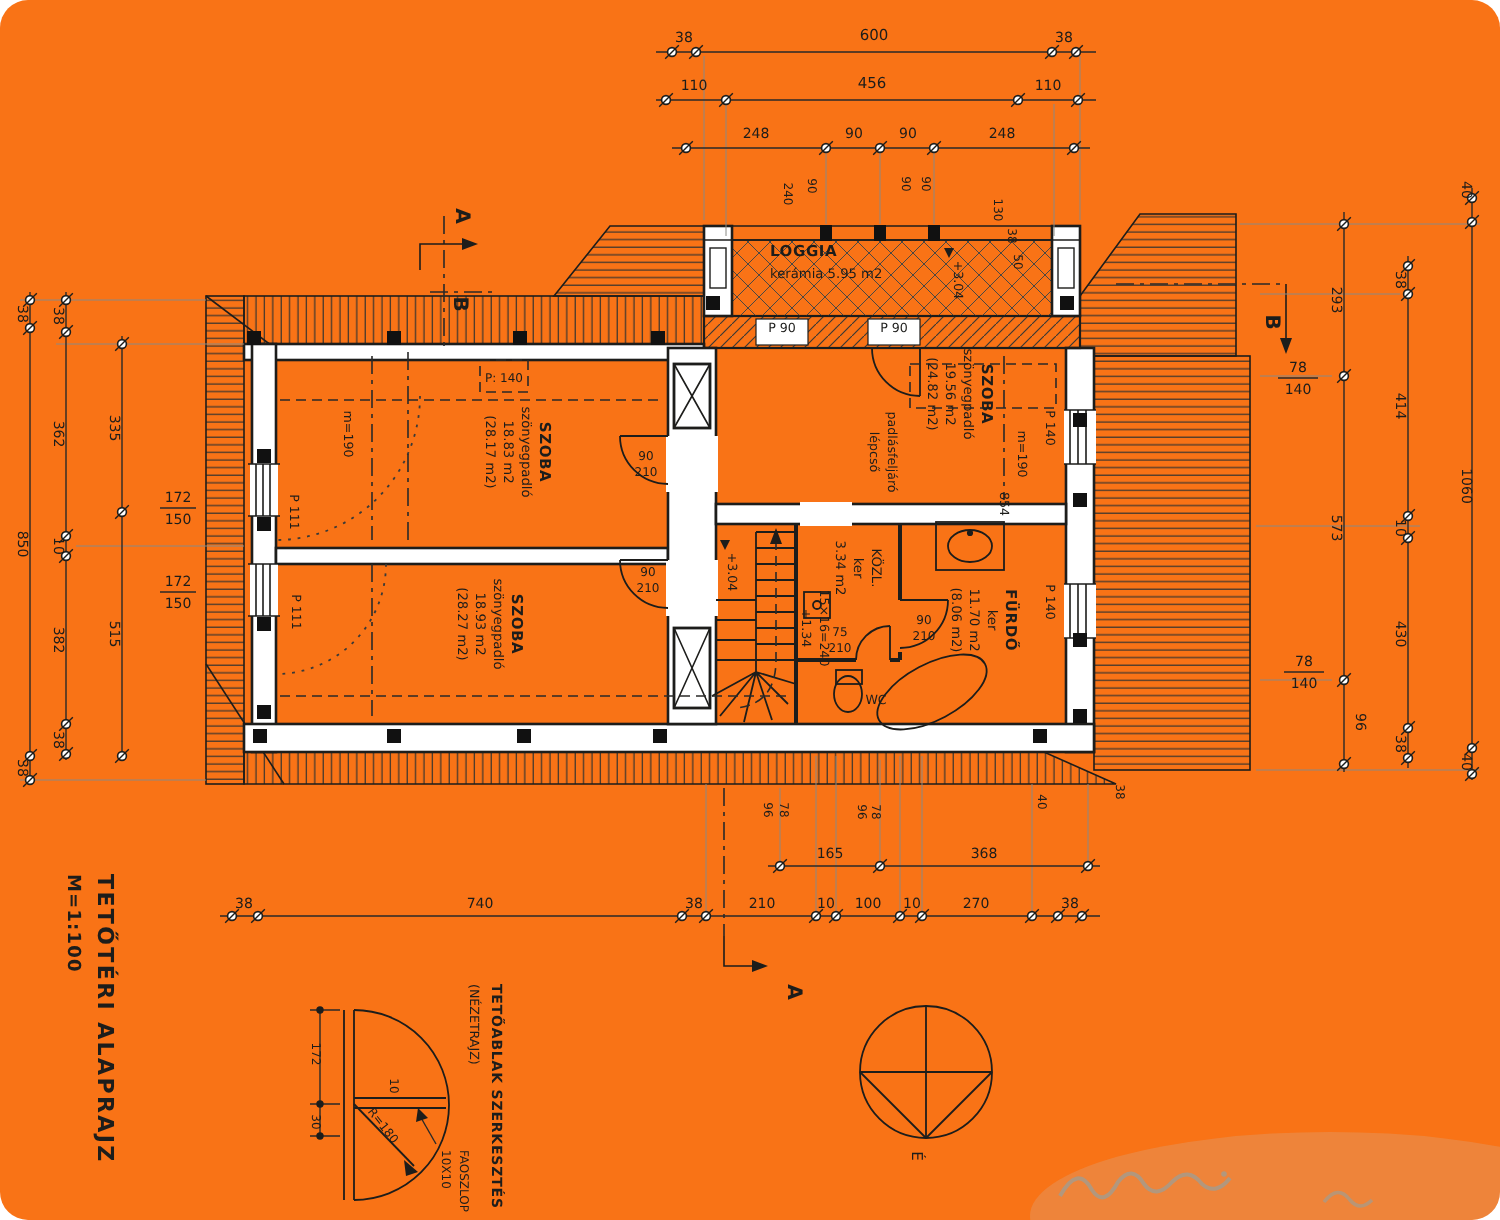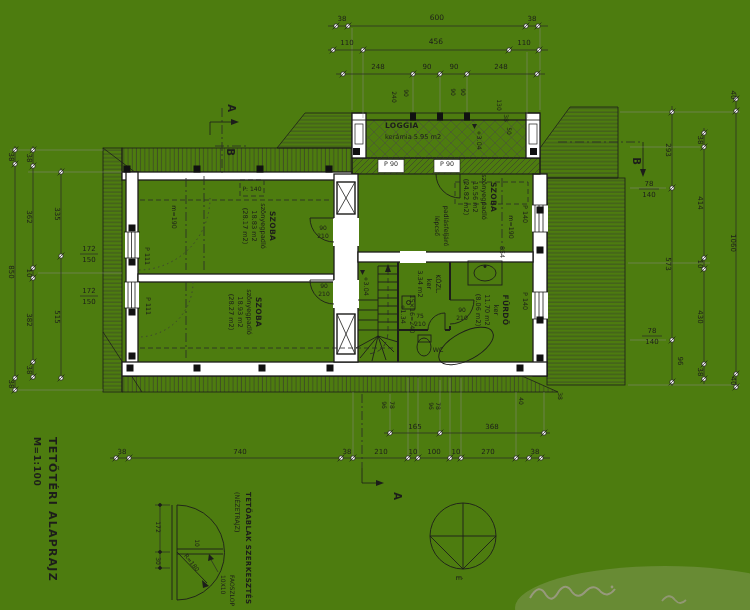--- a/index.html
+++ b/index.html
@@ -1,17 +1,17 @@
 <!DOCTYPE html>
 <html><head>
 <meta charset="utf-8">
 <style>
   html,body{margin:0;padding:0;background:#ffffff;}
-  #page{position:relative;width:750px;height:610px;background:#4d7c0f;overflow:hidden;
-        font-family:"DejaVu Sans",sans-serif;}
+  #page{position:relative;width:750px;height:610px;background:#f97316;overflow:hidden;
+        font-family:"DejaVu Sans",sans-serif;border-radius:14px;}
   svg{position:absolute;left:0;top:0;}
   text{fill:#1d1d1b;}
   .dim{font-size:7px;}
   .dimb{font-size:7.5px;}
   .sm{font-size:6px;}
   .lbl{font-size:6.3px;}
   .roomname{font-size:7.5px;font-weight:600;letter-spacing:.3px;}
   .roomsub{font-size:6.6px;}
   .sec{font-size:10px;font-weight:700;}
   .ttl{font-size:11px;font-weight:700;letter-spacing:1.2px;}

